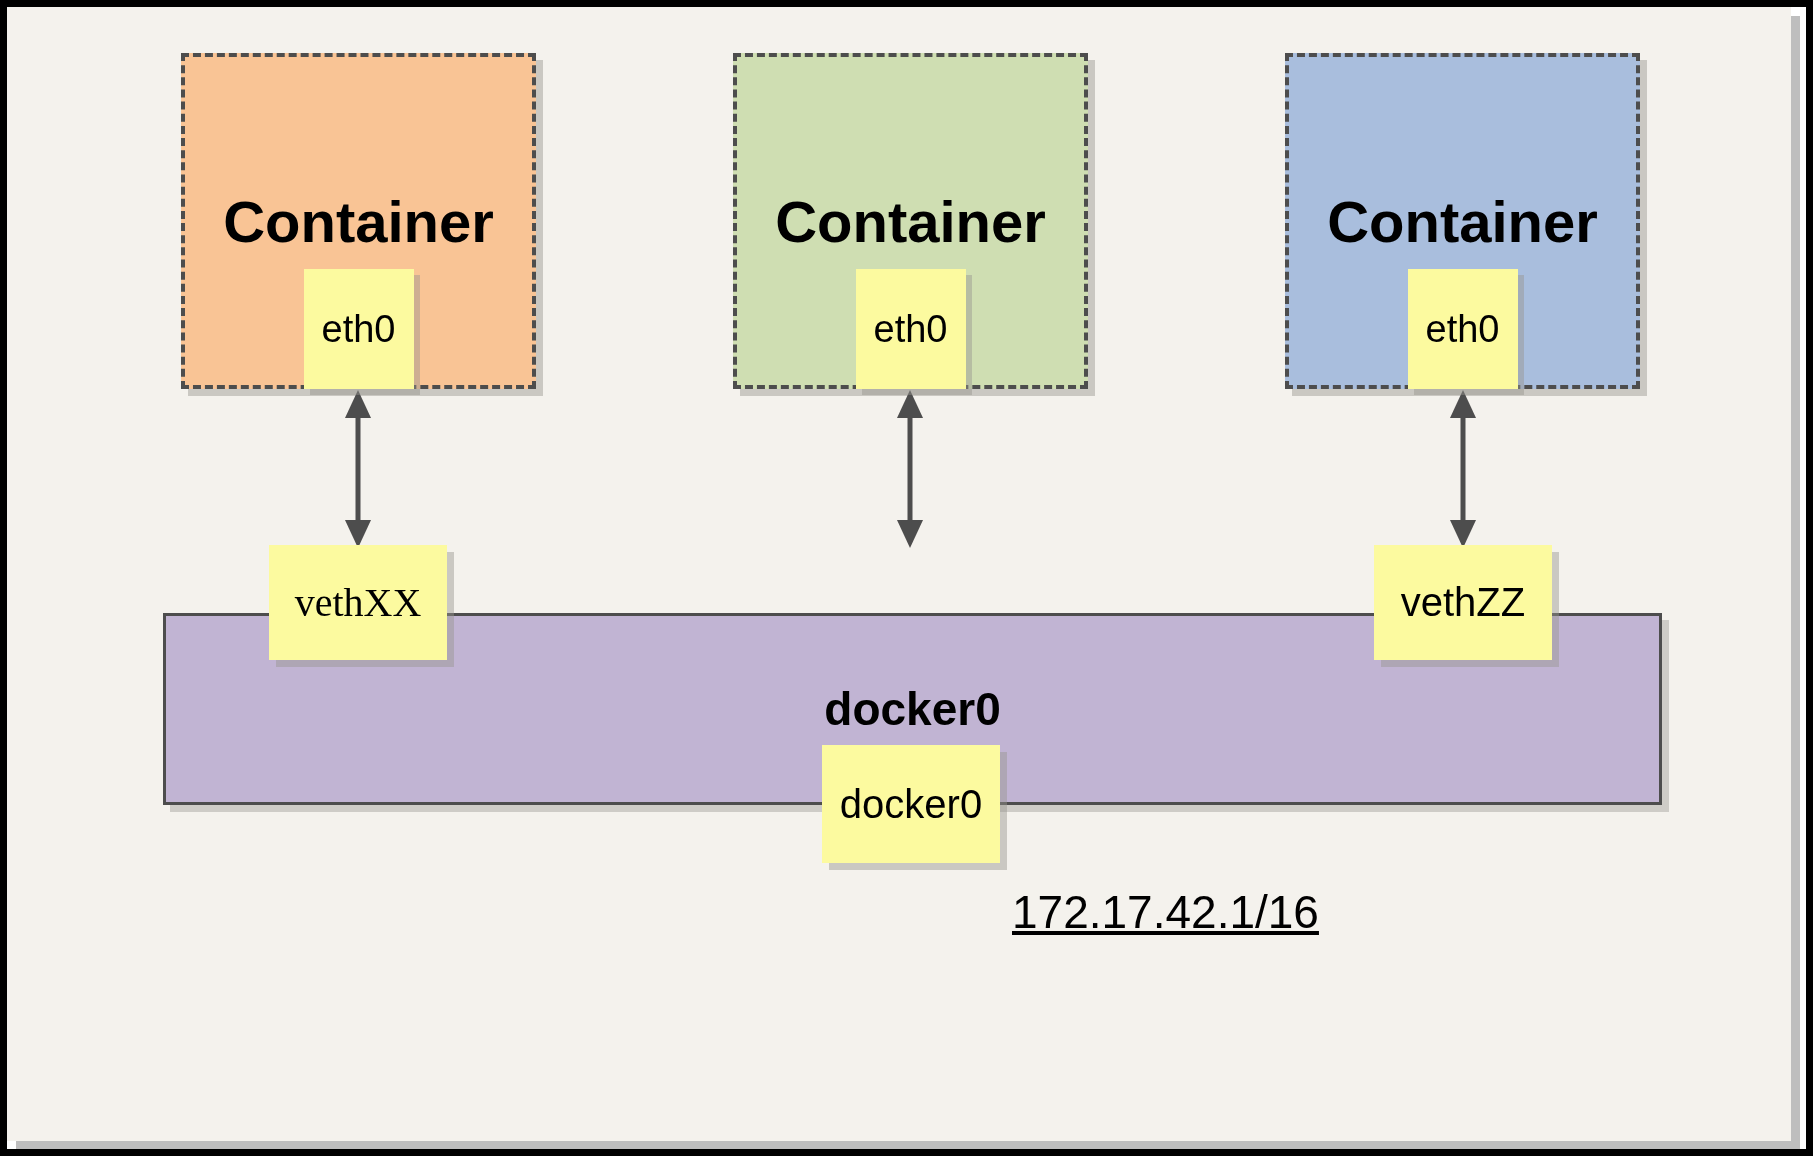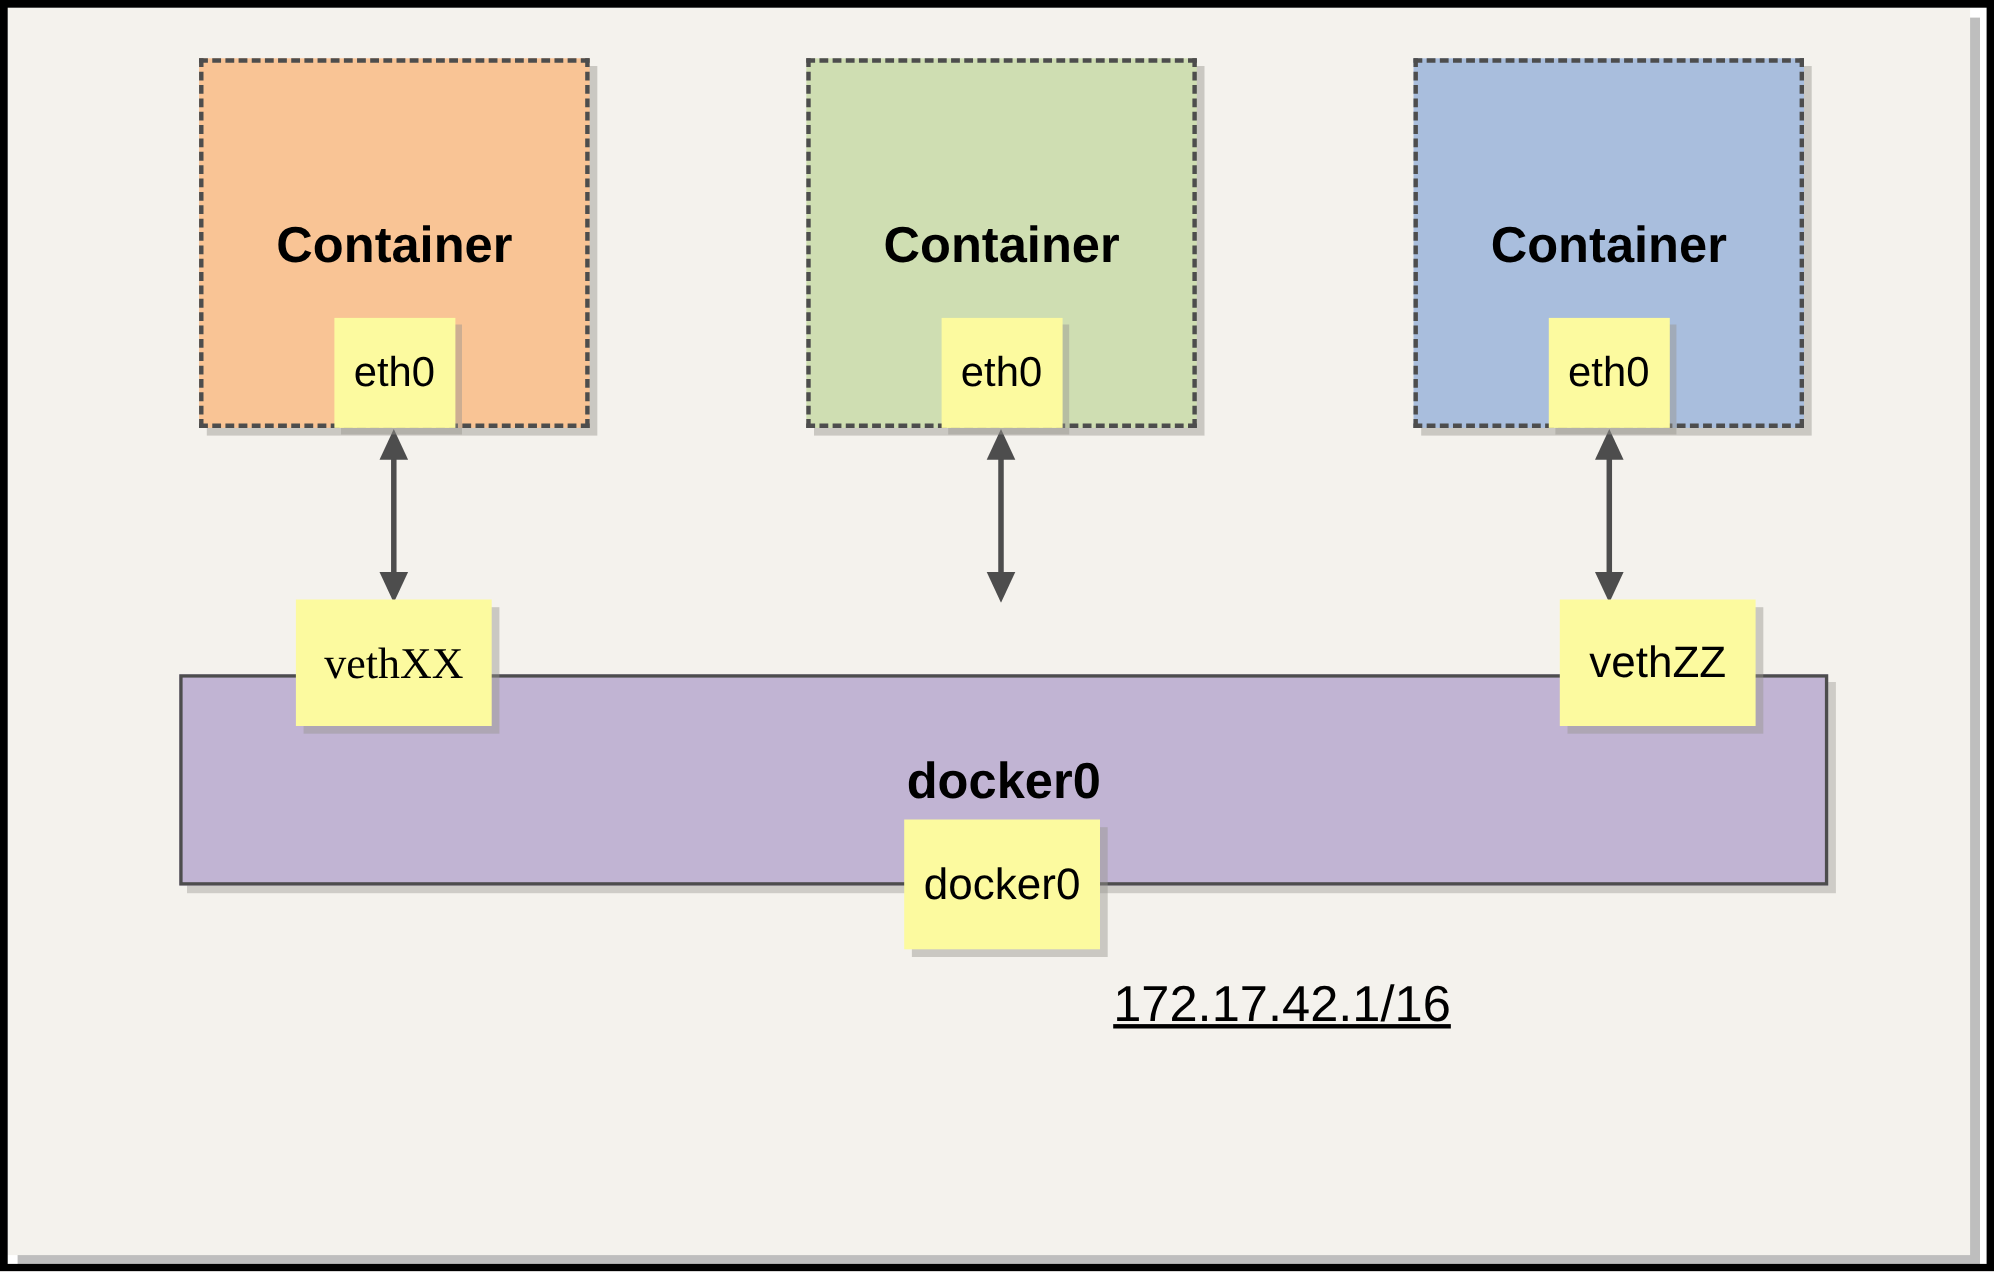--- a/index.html
+++ b/index.html
@@ -32,27 +32,27 @@
     border:4px dashed #4D4D4D;
     box-sizing:border-box;
     box-shadow:7px 7px 0 0 rgba(150,148,142,0.45);
   }
   .container-box.c1{left:174px;background:#F9C495;}
   .container-box.c2{left:726px;background:#CFDEB2;}
   .container-box.c3{left:1278px;background:#A9BEDD;}
   .container-label{
     position:absolute;left:0;right:0;top:140px;
     text-align:center;
-    font-size:46px;font-weight:bold;
+    font-size:58px;font-weight:bold;
     line-height:50px;
   }
   .eth-box{
     position:absolute;left:50%;bottom:-4px;
     margin-left:-55px;
-    width:110px;height:100px;
+    width:110px;height:120px;
     background:#FCFA9F;
     box-shadow:6px 6px 0 0 rgba(150,148,142,0.45);
     display:flex;align-items:center;justify-content:center;
     font-size:38px;
     z-index:2;
   }
   
   .conn-arrow{
     position:absolute;top:383px;
     width:40px;height:158px;
@@ -80,21 +80,21 @@
     position:absolute;top:538px;
     width:178px;height:115px;
     background:#FCFA9F;
     box-shadow:7px 7px 0 0 rgba(150,148,142,0.45);
     display:flex;align-items:center;justify-content:center;
     font-size:40px;
     z-index:3;
   }
   .veth-box.v1{left:262px;font-family:Liberation Serif, serif;}
   .veth-box.v2{left:814px;}
-  .veth-box.v3{left:1411px;text-align:right;}
+  .veth-box.v3{left:1367px;text-align:right;}
   .bridge-if-box{
     position:absolute;left:815px;top:738px;
     width:178px;height:118px;
     background:#FCFA9F;
     box-shadow:7px 7px 0 0 rgba(150,148,142,0.45);
     display:flex;align-items:center;justify-content:center;
     font-size:40px;
     z-index:3;
   }
   .ip-text{

